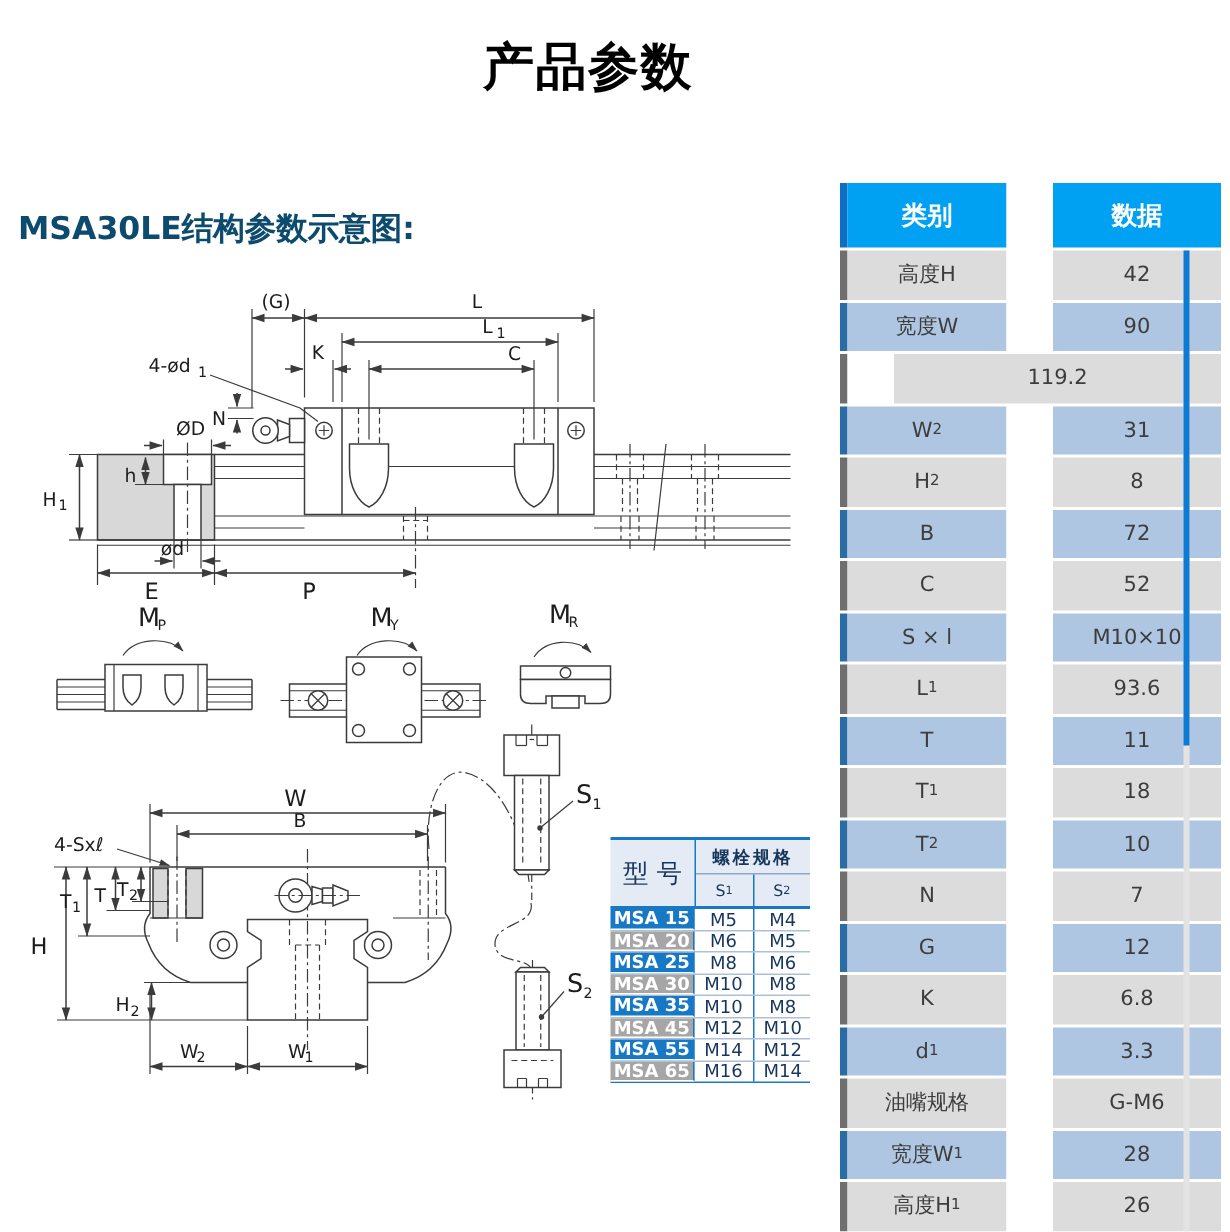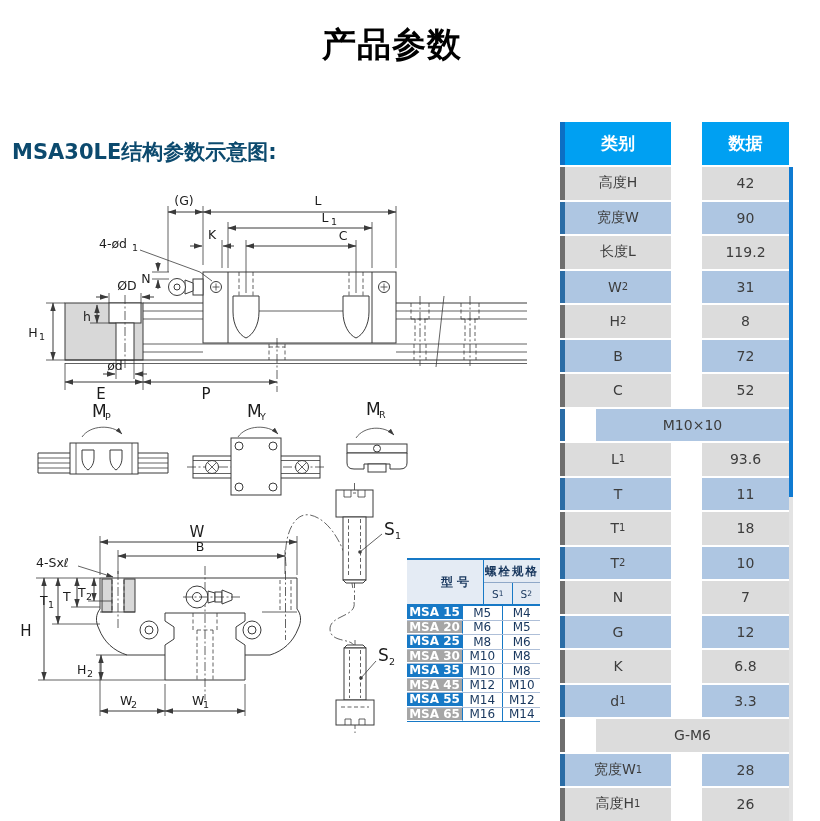--- a/index.html
+++ b/index.html
@@ -10,21 +10,21 @@
     --diagram_line:#3b3b3b;
   }
   html,body{margin:0;padding:0}
   body{width:820px;height:821px;position:relative;background:#fff;overflow:hidden;
        font-family:"DejaVu Sans","Liberation Sans",sans-serif;}
   .page-title{position:absolute;left:0;top:22px;width:784px;text-align:center;
        font-size:34px;font-weight:700;color:#000;letter-spacing:1px;}
   .sub-title{position:absolute;left:12px;top:138px;font-size:21px;font-weight:700;color:#0c4a6e;}
 
   
-  .spec-table{position:absolute;left:560px;top:122px;width:229px;}
+  .spec-table{position:absolute;left:560px;top:122px;width:254px;}
   .srow{display:flex;align-items:stretch;margin-bottom:2px;}
   .srow .accent{width:5px;flex:0 0 5px;}
   .srow .c1{width:106px;flex:0 0 106px;display:flex;align-items:center;justify-content:center;}
   .srow .gp{width:3px;flex:0 0 3px;background:#fff;}
   .srow .c2{flex:1;display:flex;align-items:center;justify-content:center;margin-left:28px;}
   .spec-header{height:43px;}
   .spec-header .c1,.spec-header .c2{background:var(--header_blue);color:#fff;font-size:17px;font-weight:700;}
   .spec-header .accent{background:var(--accent_header);}
   .drow{height:32.5px;font-size:14px;color:#3d3d3d;}
   .drow.gray .c1,.drow.gray .c2{background:var(--row_gray);}
@@ -33,21 +33,21 @@
   .drow.blue .accent{background:var(--accent_blue);}
   .drow sub{font-size:10px;line-height:0;}
   .vscroll{position:absolute;left:789px;top:167px;width:4px;height:654px;background:var(--scrollbar_track);}
   .vscroll .thumb{position:absolute;left:0;top:0;width:4px;height:330px;background:var(--scrollbar_thumb);}
 
   
   .bolt-table{position:absolute;left:407px;top:558px;width:133px;border-top:2px solid var(--bolt_blue);
       color:var(--bolt_text);background:#fff;}
   .bt-header{display:flex;height:44px;background:var(--bolt_header_bg);border-bottom:2px solid var(--bolt_blue);}
   .bt-model{width:56px;flex:0 0 56px;display:flex;align-items:center;justify-content:center;
-      font-size:12px;font-weight:700;border-right:1px solid var(--bolt_blue);margin-left:20px;}
+      font-size:17px;font-weight:400;border-right:1px solid var(--bolt_blue);}
   .bt-spec{flex:1;display:flex;flex-direction:column;}
   .bt-spec-title{height:22px;display:flex;align-items:center;justify-content:center;
       font-size:11.5px;font-weight:700;border-bottom:1px solid #8fa8c8;letter-spacing:2px;}
   .bt-spec-cols{flex:1;display:flex;}
   .bt-spec-cols .sc{width:50%;display:flex;align-items:center;justify-content:center;font-size:10.5px;}
   .bt-spec-cols .sc:first-child{border-right:1px solid var(--bolt_blue);}
   .bt-row{display:flex;height:13.5px;border-bottom:1px solid #aebfd8;}
   .bt-row:last-child{border-bottom:1.5px solid var(--bolt_blue);text-align:right;}
   .bt-cell{display:flex;align-items:center;justify-content:center;font-size:12px;}
   .bt-cell.model{width:56px;flex:0 0 56px;color:#fff;font-weight:700;border-right:1px solid var(--bolt_blue);
@@ -459,23 +459,20 @@
       <div class="srow drow blue">
         <div class="accent"></div>
         <div class="c1">
           <span>宽度W</span>
         </div>
         <div class="gp"></div>
         <div class="c2">90</div>
       </div>
       <div class="srow drow gray">
         <div class="accent"></div>
-        <div class="c1">
-          <span>长度L</span>
-        </div>
         <div class="gp"></div>
         <div class="c2">119.2</div>
       </div>
       <div class="srow drow blue">
         <div class="accent"></div>
         <div class="c1">
           <span>W</span>
           <sub>2</sub>
         </div>
         <div class="gp"></div>
@@ -501,20 +498,23 @@
       <div class="srow drow gray">
         <div class="accent"></div>
         <div class="c1">
           <span>C</span>
         </div>
         <div class="gp"></div>
         <div class="c2">52</div>
       </div>
       <div class="srow drow blue">
         <div class="accent"></div>
+        <div class="c1">
+          <span>S × l</span>
+        </div>
         <div class="gp"></div>
         <div class="c2">M10×10</div>
       </div>
       <div class="srow drow gray">
         <div class="accent"></div>
         <div class="c1">
           <span>L</span>
           <sub>1</sub>
         </div>
         <div class="gp"></div>
@@ -574,20 +574,23 @@
         <div class="accent"></div>
         <div class="c1">
           <span>d</span>
           <sub>1</sub>
         </div>
         <div class="gp"></div>
         <div class="c2">3.3</div>
       </div>
       <div class="srow drow gray">
         <div class="accent"></div>
+        <div class="c1">
+          <span>油嘴规格</span>
+        </div>
         <div class="gp"></div>
         <div class="c2">G-M6</div>
       </div>
       <div class="srow drow blue">
         <div class="accent"></div>
         <div class="c1">
           <span>宽度W</span>
           <sub>1</sub>
         </div>
         <div class="gp"></div>

